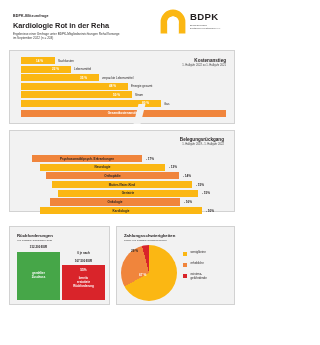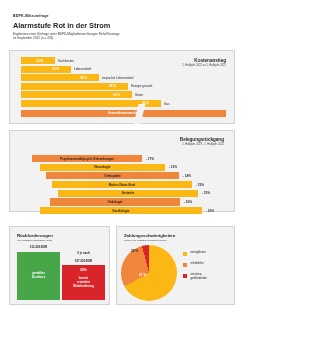--- a/index.html
+++ b/index.html
@@ -86,24 +86,36 @@
   .swatch{position:absolute;left:0;top:0.6px;width:4.4px;height:4.4px;}
   .legtxt{position:absolute;left:7.5px;top:0;font-size:2.9px;line-height:3.9px;color:#231f20;}
 </style>
 </head>
 <body>
 
 <div class="page">
 
   <div class="header">
     <div class="kicker">BDPK-Blitzumfrage</div>
-    <div class="title">Alarmstufe Rot in der Strom</div>
+    <div class="title">Kardiologie Rot in der Reha</div>
     <div class="sub1">Ergebnisse einer Umfrage unter BDPK-Mitgliedseinrichtungen Reha/Vorsorge</div>
     <div class="sub2">im September 2022 (n = 203)</div>
 
+    <div class="logo">
+      <svg class="logo-mark" viewBox="0 0 26 26">
+        <path d="M13 0.6 A12.4 12.4 0 0 1 25.4 13 L25.4 24.5 L18.6 24.5 L18.6 13 A5.6 5.6 0 0 0 7.4 13 L7.4 24.5 L0.6 24.5 L0.6 13 A12.4 12.4 0 0 1 13 0.6 Z" fill="#fbb713"></path>
+        <path d="M13 7.4 A5.6 5.6 0 0 1 18.6 13 L18.6 24.5 L7.4 24.5 L7.4 13 A5.6 5.6 0 0 1 13 7.4 Z" fill="#ffffff"></path>
+        <circle cx="13" cy="13" r="5.6" fill="#ffffff"></circle>
+      </svg>
+      <div class="logo-text">BDPK</div>
+      <div class="logo-sub">
+        <div>Bundesverband</div>
+        <div>Deutscher Privatkliniken e.V.</div>
+      </div>
+    </div>
   </div>
 
   <div class="panel" id="panel-costs">
     <div class="p1-head">
       <div class="p1-title">Kostenanstieg</div>
       <div class="p1-sub">1. Halbjahr 2022 zu 1. Halbjahr 2021</div>
     </div>
 
     <div class="bars1">
       <div class="row1">

